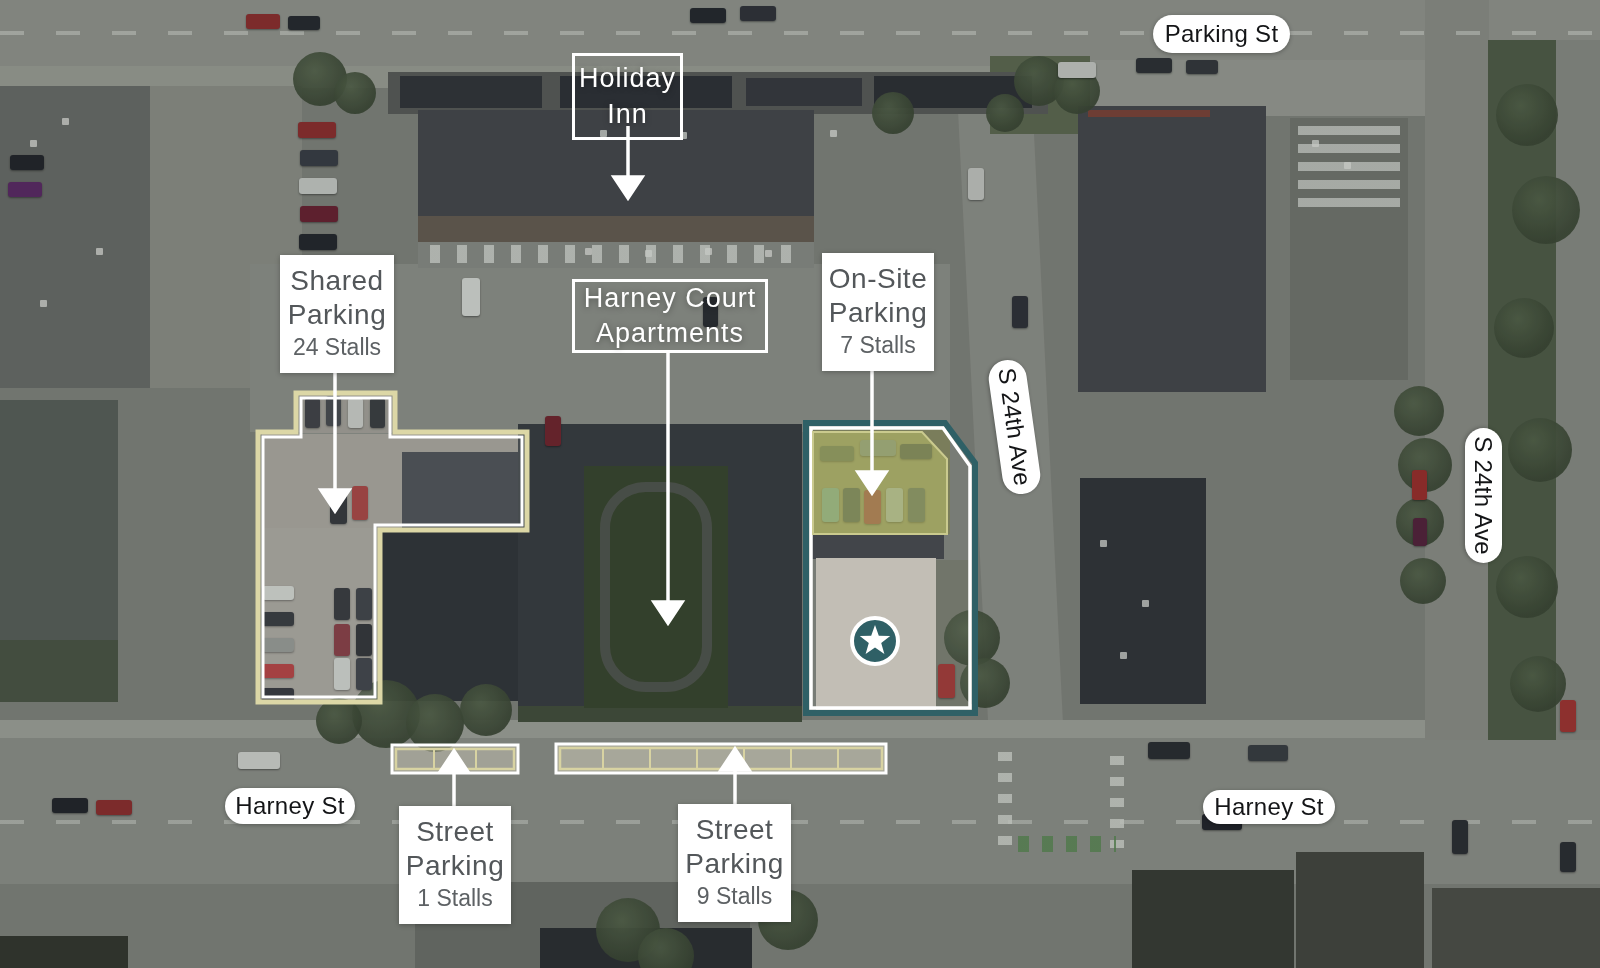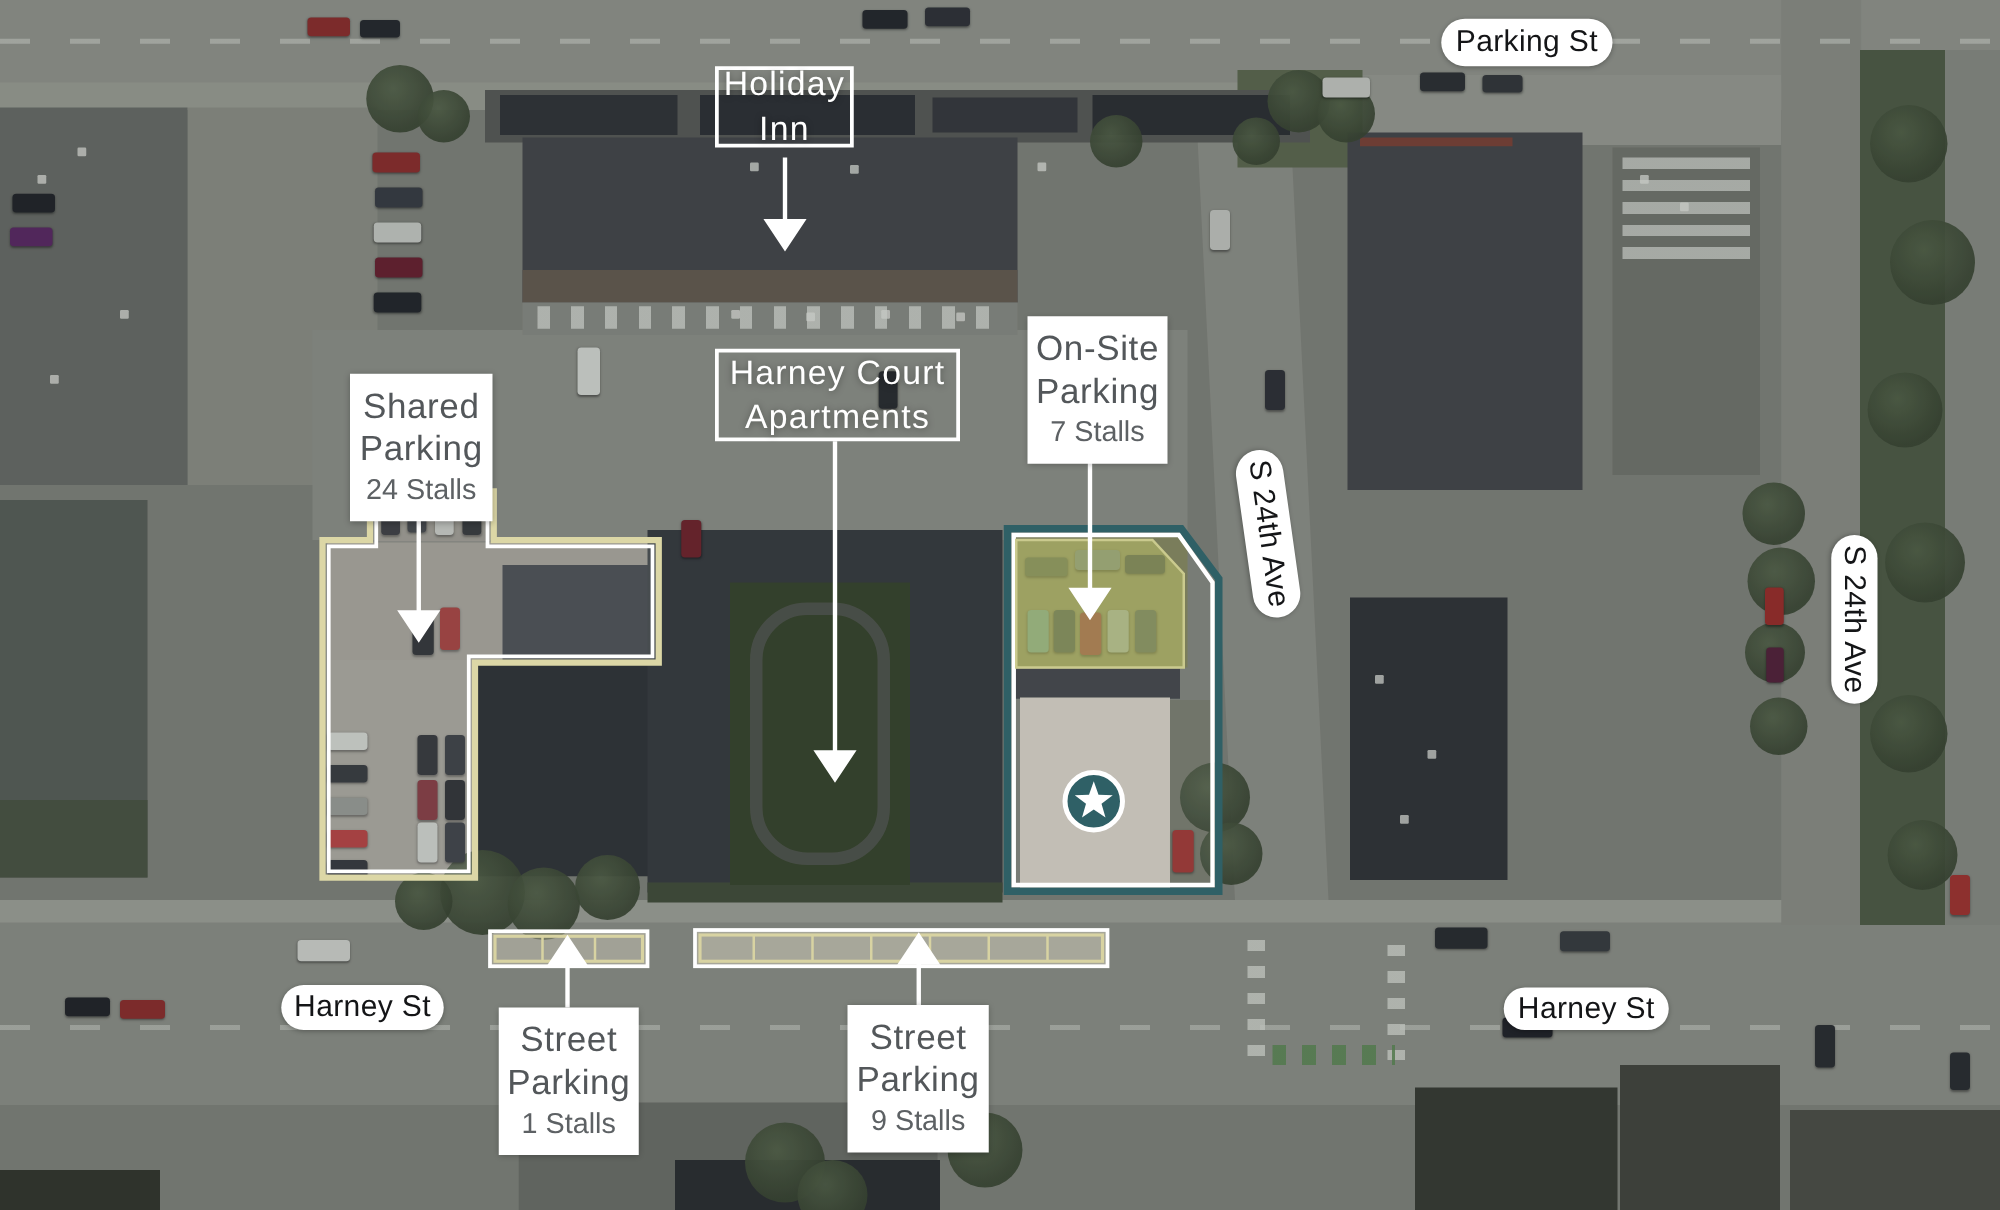--- a/index.html
+++ b/index.html
@@ -263,31 +263,31 @@
     </div>
 
     <div class="pill" style="left:947px;top:408px;width:135px;height:38px;transform:rotate(82deg);">
       <span>S 24th Ave</span>
     </div>
 
     <div class="pill" style="left:1416px;top:477px;width:135px;height:37px;transform:rotate(90deg);">
       <span>S 24th Ave</span>
     </div>
 
-    <div class="co-line" style="left:572px;top:53px;width:111px;height:65px;align-items:center;">
+    <div class="co-line" style="left:572px;top:53px;width:111px;height:87px;align-items:center;">
       <span>Holiday</span>
       <span>Inn</span>
     </div>
 
     <div class="co-line" style="left:572px;top:279px;width:196px;height:74px;">
       <span>Harney Court</span>
       <span>Apartments</span>
     </div>
 
-    <div class="co-fill" style="left:280px;top:255px;width:114px;margin-top:44px;">
+    <div class="co-fill" style="left:280px;top:255px;width:114px;">
       <span class="t">Shared</span>
       <span class="t">Parking</span>
       <span class="s">24 Stalls</span>
     </div>
 
     <div class="co-fill" style="left:822px;top:253px;width:112px;">
       <span class="t">On-Site</span>
       <span class="t">Parking</span>
       <span class="s">7 Stalls</span>
     </div>

